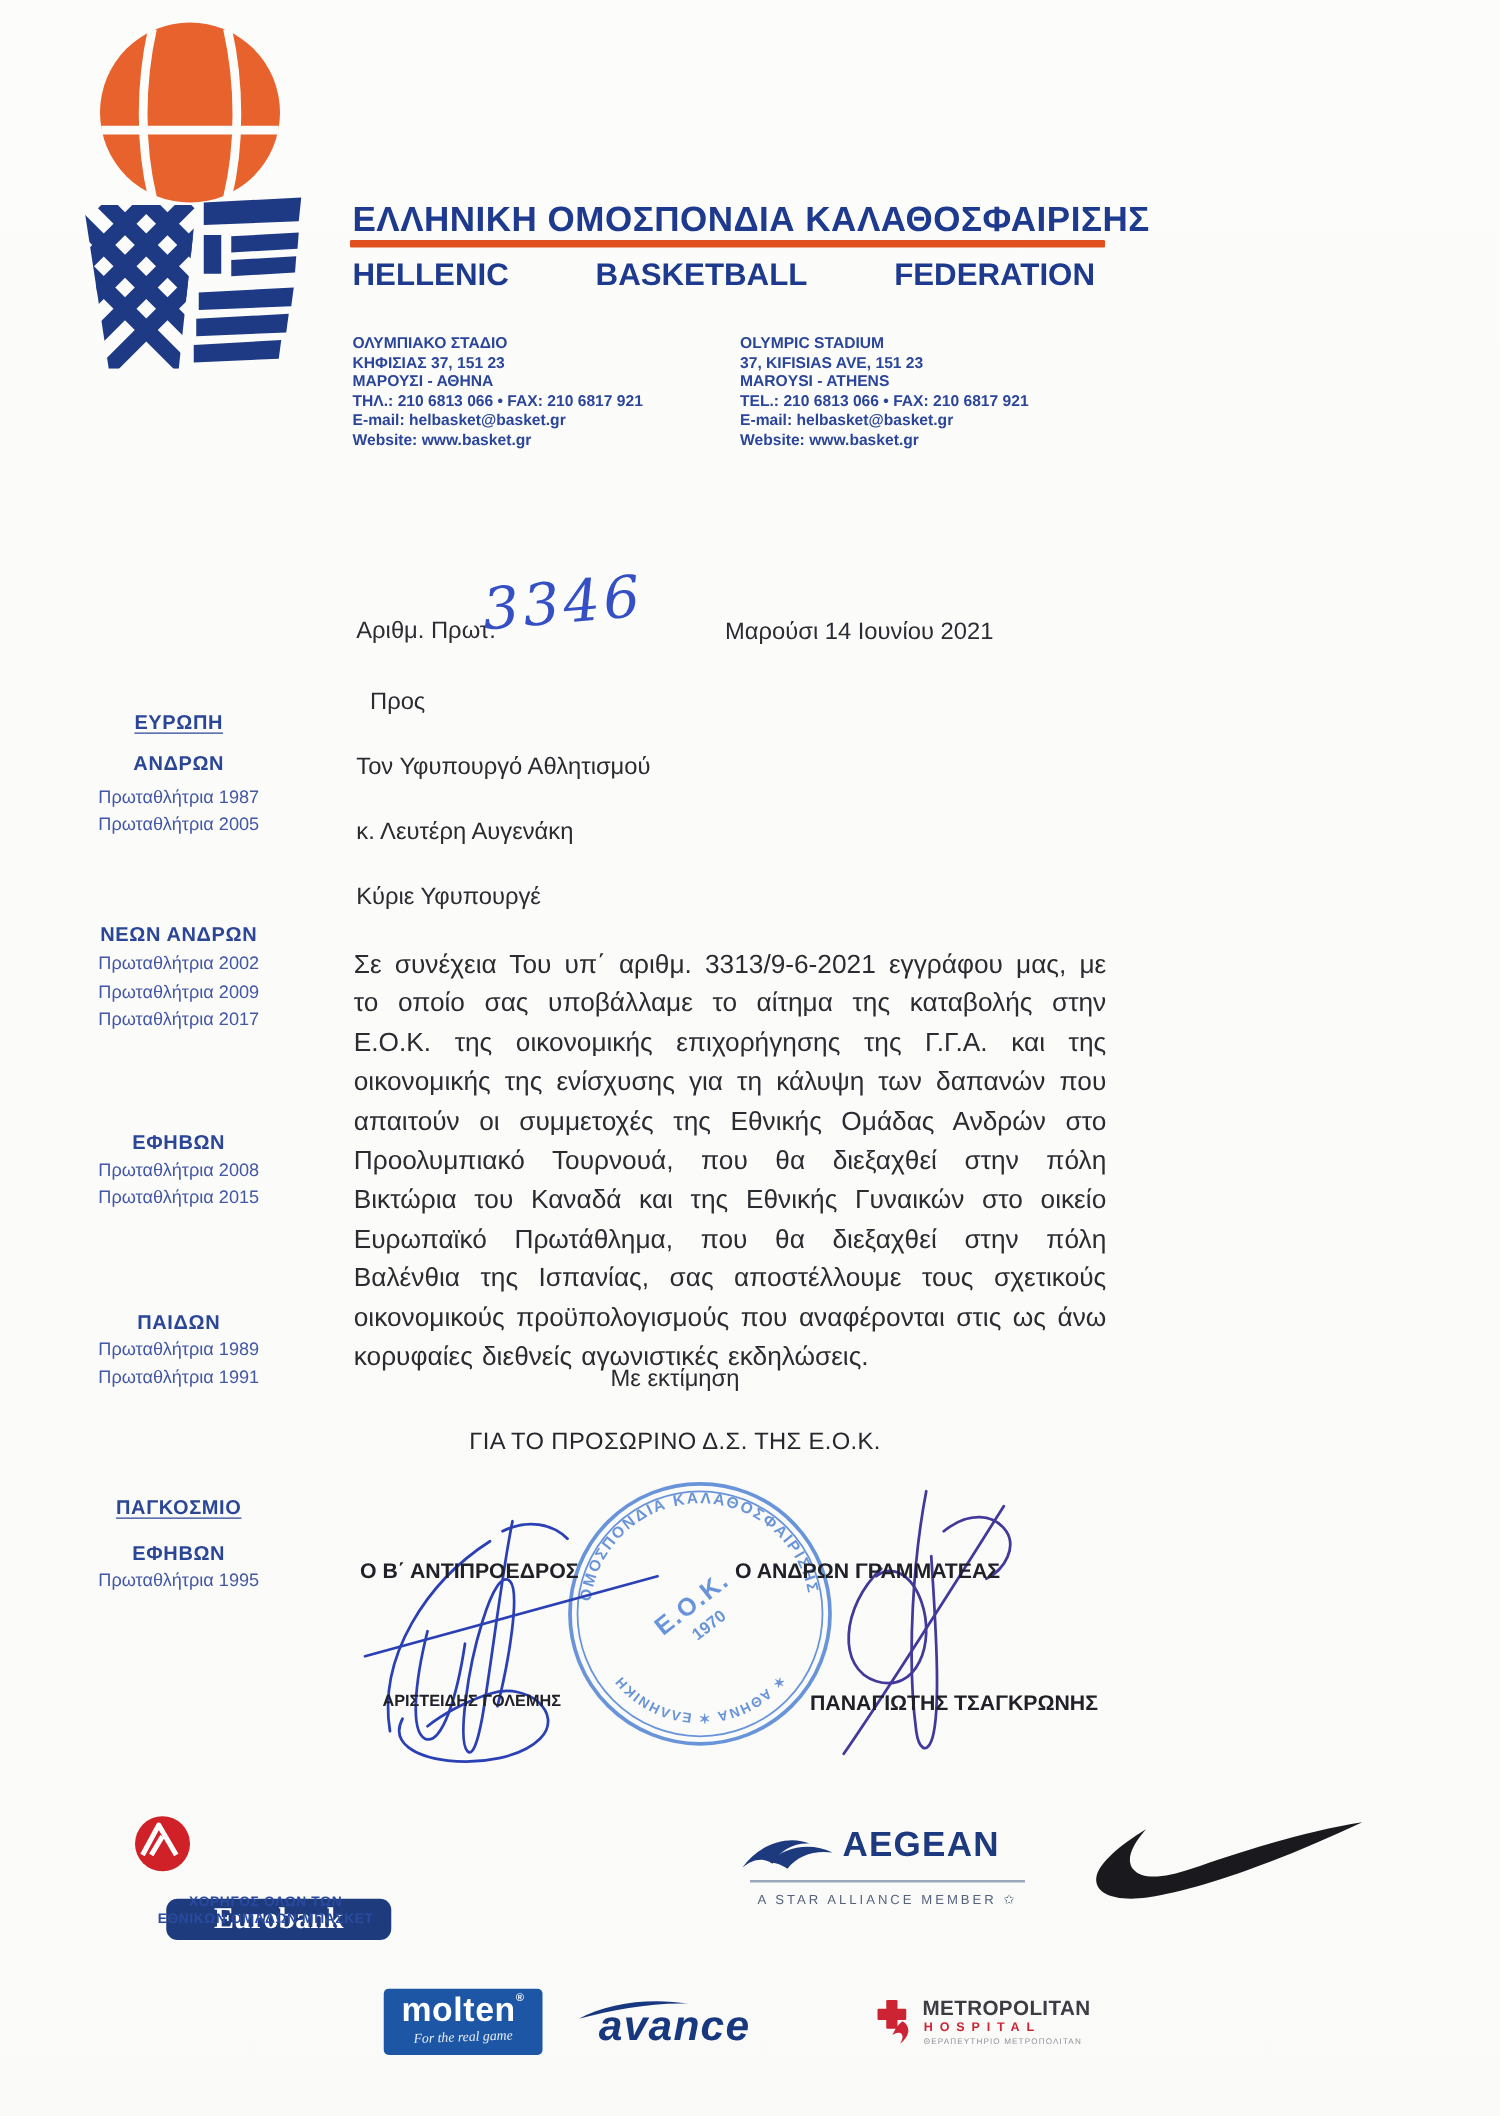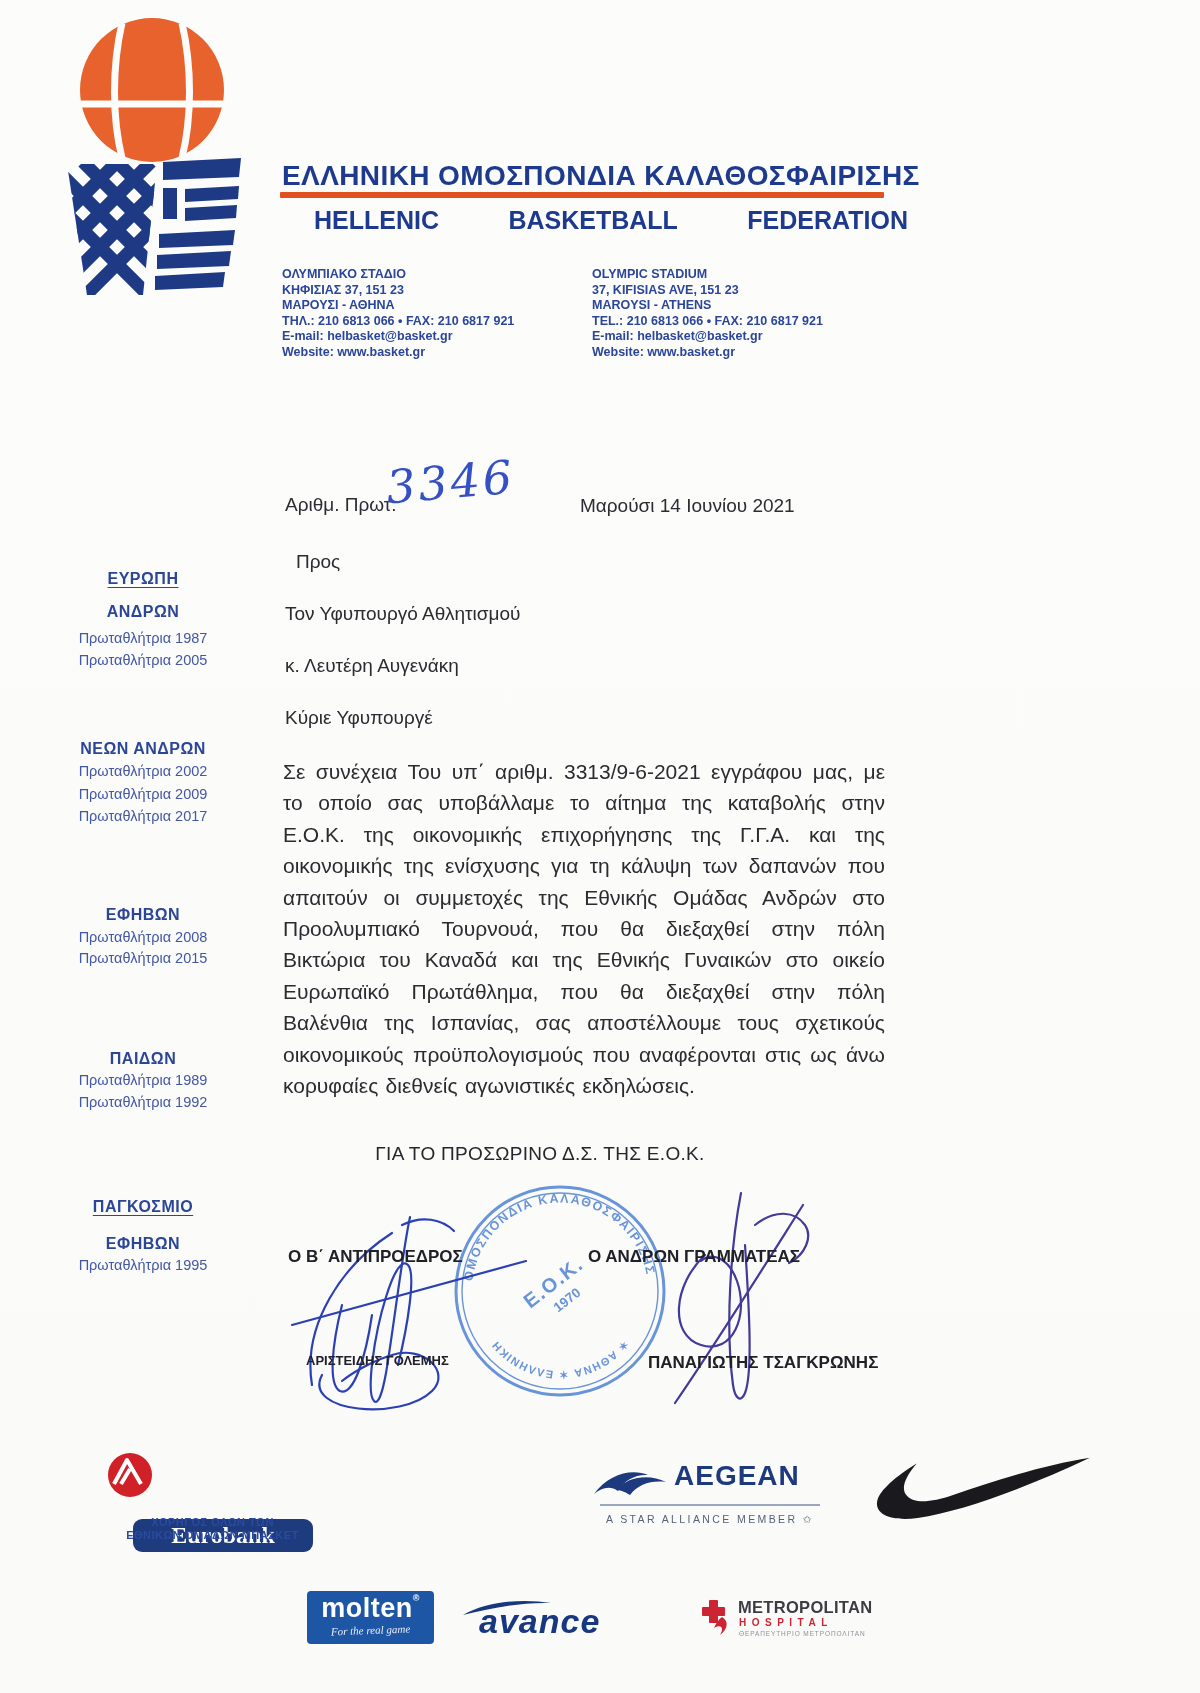--- a/index.html
+++ b/index.html
@@ -5,21 +5,21 @@
   html,body{margin:0;padding:0;background:#e8e8e6;}
   #page{position:relative;width:1200px;height:1693px;margin:0 auto;background:#fcfcfb;
         font-family:"Liberation Sans",sans-serif;overflow:hidden;
         background-image:linear-gradient(180deg,#fcfcfa 0%,#fbfbf9 60%,#fafaf8 100%);}
   .a{position:absolute;}
 
   
   .title-el{left:282px;top:160px;font-size:28px;font-weight:700;color:#1d3a8e;letter-spacing:.4px;white-space:nowrap;}
   .rule{left:280px;top:192px;width:604px;height:6px;background:#e0511f;border-radius:1px;}
   .title-en{left:282px;top:206px;width:594px;display:flex;justify-content:space-between;
-            font-size:25px;font-weight:700;color:#1d3a8e;margin-left:32px;}
+            font-size:25px;font-weight:700;color:#1d3a8e;}
   .addr{top:267px;font-size:12.5px;font-weight:600;color:#2a459a;line-height:15.6px;white-space:nowrap;}
   .addr-el{left:282px;} .addr-en{left:592px;}
 
   
   .ref-label{left:285px;top:494px;font-size:19px;color:#2c2c34;}
   .ref-num{left:386px;top:455px;font-size:46px;color:#3550c5;font-family:"DejaVu Serif",serif;
            font-style:italic;transform:rotate(-5deg);letter-spacing:3px;}
   .ref-date{left:580px;top:495px;font-size:19px;color:#2c2c34;}
 
   
@@ -141,35 +141,36 @@
   <div class="a sitem" style="top:652px">Πρωταθλήτρια 2005</div>
   <div class="a shead" style="top:740px">ΝΕΩΝ ΑΝΔΡΩΝ</div>
   <div class="a sitem" style="top:763px">Πρωταθλήτρια 2002</div>
   <div class="a sitem" style="top:786px">Πρωταθλήτρια 2009</div>
   <div class="a sitem" style="top:808px">Πρωταθλήτρια 2017</div>
   <div class="a shead" style="top:906px">ΕΦΗΒΩΝ</div>
   <div class="a sitem" style="top:929px">Πρωταθλήτρια 2008</div>
   <div class="a sitem" style="top:950px">Πρωταθλήτρια 2015</div>
   <div class="a shead" style="top:1050px">ΠΑΙΔΩΝ</div>
   <div class="a sitem" style="top:1072px">Πρωταθλήτρια 1989</div>
-  <div class="a sitem" style="top:1094px">Πρωταθλήτρια 1992</div>
+  <div class="a sitem" style="top:1094px">Πρωταθλήτρια 1991</div>
   <div class="a shead shead-u" style="top:1198px">ΠΑΓΚΟΣΜΙΟ</div>
   <div class="a shead" style="top:1235px">ΕΦΗΒΩΝ</div>
   <div class="a sitem" style="top:1257px">Πρωταθλήτρια 1995</div>
 
   <div class="a ref-label">Αριθμ.  Πρωτ.</div>
   <div class="a ref-num">3346</div>
   <div class="a ref-date">Μαρούσι 14 Ιουνίου 2021</div>
 
   <div class="a to">Προς</div>
   <div class="a rcpt1">Τον Υφυπουργό Αθλητισμού</div>
   <div class="a rcpt2">κ. Λευτέρη Αυγενάκη</div>
 
   <div class="a salut">Κύριε Υφυπουργέ</div>
   <div class="a body-par">Σε συνέχεια Του  υπ΄ αριθμ.  3313/9-6-2021 εγγράφου μας, με το οποίο σας υποβάλλαμε το αίτημα της καταβολής  στην Ε.Ο.Κ.  της οικονομικής επιχορήγησης της Γ.Γ.Α.  και της οικονομικής της ενίσχυσης για τη κάλυψη των δαπανών που απαιτούν οι συμμετοχές της Εθνικής Ομάδας Ανδρών στο Προολυμπιακό Τουρνουά,  που θα διεξαχθεί στην πόλη Βικτώρια του Καναδά και της Εθνικής Γυναικών στο οικείο Ευρωπαϊκό Πρωτάθλημα, που θα διεξαχθεί στην πόλη Βαλένθια της Ισπανίας, σας αποστέλλουμε τους σχετικούς οικονομικούς προϋπολογισμούς που αναφέρονται στις ως άνω κορυφαίες διεθνείς αγωνιστικές εκδηλώσεις.</div>
+  <div class="a closing">Με εκτίμηση</div>
   <div class="a behalf">ΓΙΑ ΤΟ  ΠΡΟΣΩΡΙΝΟ Δ.Σ. ΤΗΣ Ε.Ο.Κ.</div>
 
   <svg class="a stamp" width="216" height="216" viewBox="0 0 216 216">
     <circle cx="108" cy="108" r="104" fill="none" stroke="#5586d5" stroke-width="3"></circle>
     <circle cx="108" cy="108" r="98" fill="none" stroke="#5586d5" stroke-width="1.4"></circle>
     <defs>
       <path id="arcTop" d="M 20.3,100.3 A 88,88 0 0 1 195.7,100.3"></path>
       <path id="arcBot" d="M 177.3,148 A 80,80 0 0 1 38.7,148"></path>
     </defs>
     <text font-family="Liberation Sans, sans-serif" font-size="12.5" font-weight="700" fill="#5586d5" letter-spacing="1.5">

